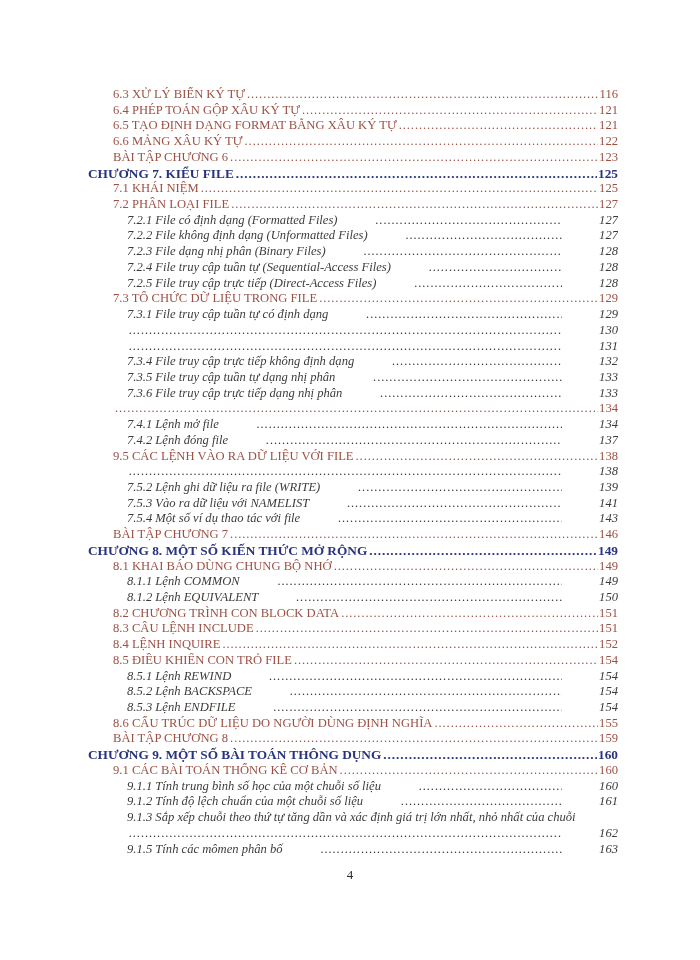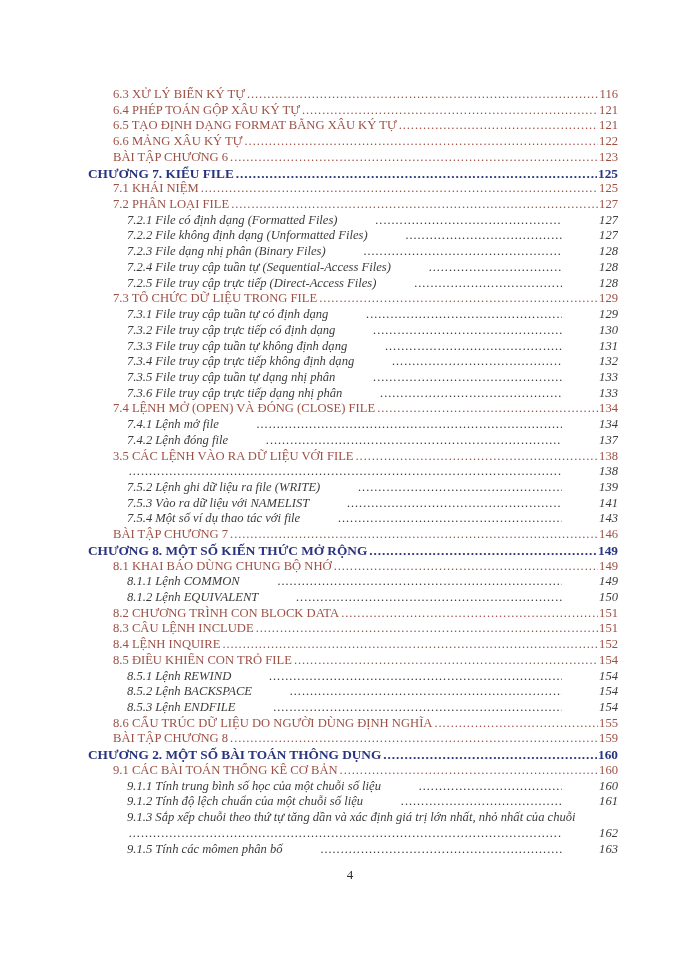--- a/index.html
+++ b/index.html
@@ -145,61 +145,58 @@
     <span class="t">7.3 TỔ CHỨC DỮ LIỆU TRONG FILE</span>
     <span class="dots">............................................................................................................................................................................................................................................................................................................</span>
     <span class="pg">129</span>
   </div>
       <div class="row level-3">
     <span class="t">7.3.1 File truy cập tuần tự có định dạng</span>
     <span class="dots">............................................................................................................................................................................................................................................................................................................</span>
     <span class="pg">129</span>
   </div>
       <div class="row level-3">
-    <span class="t">7.3.2 File truy cập trực tiếp có định dạng</span>
     <span class="dots">............................................................................................................................................................................................................................................................................................................</span>
     <span class="pg">130</span>
   </div>
       <div class="row level-3">
-    <span class="t">7.3.3 File truy cập tuần tự không định dạng</span>
     <span class="dots">............................................................................................................................................................................................................................................................................................................</span>
     <span class="pg">131</span>
   </div>
       <div class="row level-3">
     <span class="t">7.3.4 File truy cập trực tiếp không định dạng</span>
     <span class="dots">............................................................................................................................................................................................................................................................................................................</span>
     <span class="pg">132</span>
   </div>
       <div class="row level-3">
     <span class="t">7.3.5 File truy cập tuần tự dạng nhị phân</span>
     <span class="dots">............................................................................................................................................................................................................................................................................................................</span>
     <span class="pg">133</span>
   </div>
       <div class="row level-3">
     <span class="t">7.3.6 File truy cập trực tiếp dạng nhị phân</span>
     <span class="dots">............................................................................................................................................................................................................................................................................................................</span>
     <span class="pg">133</span>
   </div>
       <div class="row level-2">
-    <span class="t">7.4 LỆNH MỞ (OPEN) VÀ ĐÓNG (CLOSE) FILE</span>
     <span class="dots">............................................................................................................................................................................................................................................................................................................</span>
     <span class="pg">134</span>
   </div>
       <div class="row level-3">
     <span class="t">7.4.1 Lệnh mở file</span>
     <span class="dots">............................................................................................................................................................................................................................................................................................................</span>
     <span class="pg">134</span>
   </div>
       <div class="row level-3">
     <span class="t">7.4.2 Lệnh đóng file</span>
     <span class="dots">............................................................................................................................................................................................................................................................................................................</span>
     <span class="pg">137</span>
   </div>
       <div class="row level-2">
-    <span class="t">3.5 CÁC LỆNH VÀO RA DỮ LIỆU VỚI FILE</span>
+    <span class="t">9.5 CÁC LỆNH VÀO RA DỮ LIỆU VỚI FILE</span>
     <span class="dots">............................................................................................................................................................................................................................................................................................................</span>
     <span class="pg">138</span>
   </div>
       <div class="row level-3">
     <span class="dots">............................................................................................................................................................................................................................................................................................................</span>
     <span class="pg">138</span>
   </div>
       <div class="row level-3">
     <span class="t">7.5.2 Lệnh ghi dữ liệu ra file (WRITE)</span>
     <span class="dots">............................................................................................................................................................................................................................................................................................................</span>
@@ -279,21 +276,21 @@
     <span class="t">8.6 CẤU TRÚC DỮ LIỆU DO NGƯỜI DÙNG ĐỊNH NGHĨA</span>
     <span class="dots">............................................................................................................................................................................................................................................................................................................</span>
     <span class="pg">155</span>
   </div>
       <div class="row level-2">
     <span class="t">BÀI TẬP CHƯƠNG 8</span>
     <span class="dots">............................................................................................................................................................................................................................................................................................................</span>
     <span class="pg">159</span>
   </div>
       <div class="row level-1">
-    <span class="t">CHƯƠNG 2. MỘT SỐ BÀI TOÁN THÔNG DỤNG</span>
+    <span class="t">CHƯƠNG 9. MỘT SỐ BÀI TOÁN THÔNG DỤNG</span>
     <span class="dots">............................................................................................................................................................................................................................................................................................................</span>
     <span class="pg">160</span>
   </div>
       <div class="row level-2">
     <span class="t">9.1 CÁC BÀI TOÁN THỐNG KÊ CƠ BẢN</span>
     <span class="dots">............................................................................................................................................................................................................................................................................................................</span>
     <span class="pg">160</span>
   </div>
       <div class="row level-3">
     <span class="t">9.1.1 Tính trung bình số học của một chuỗi số liệu</span>

